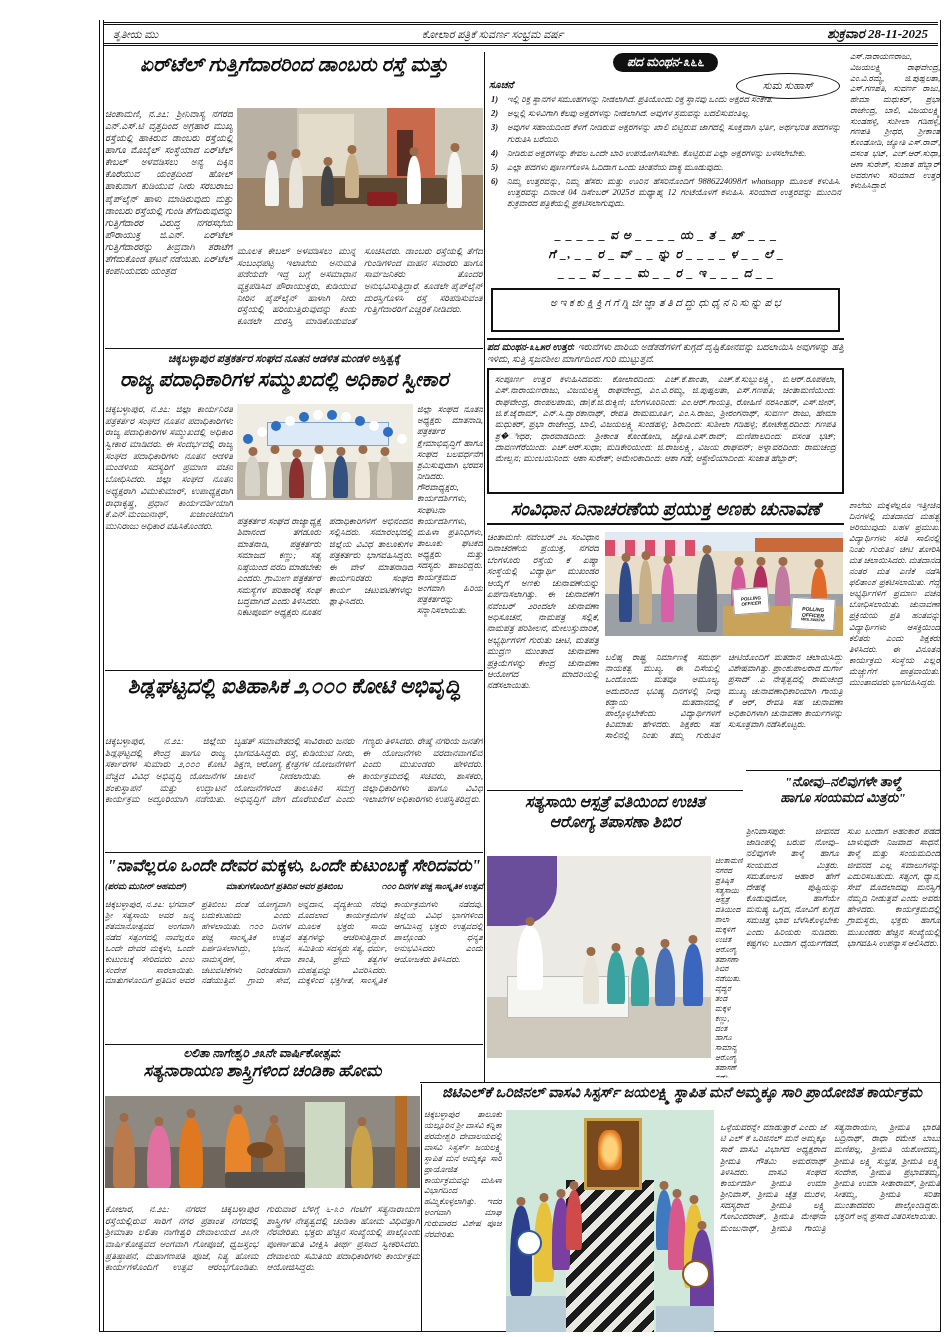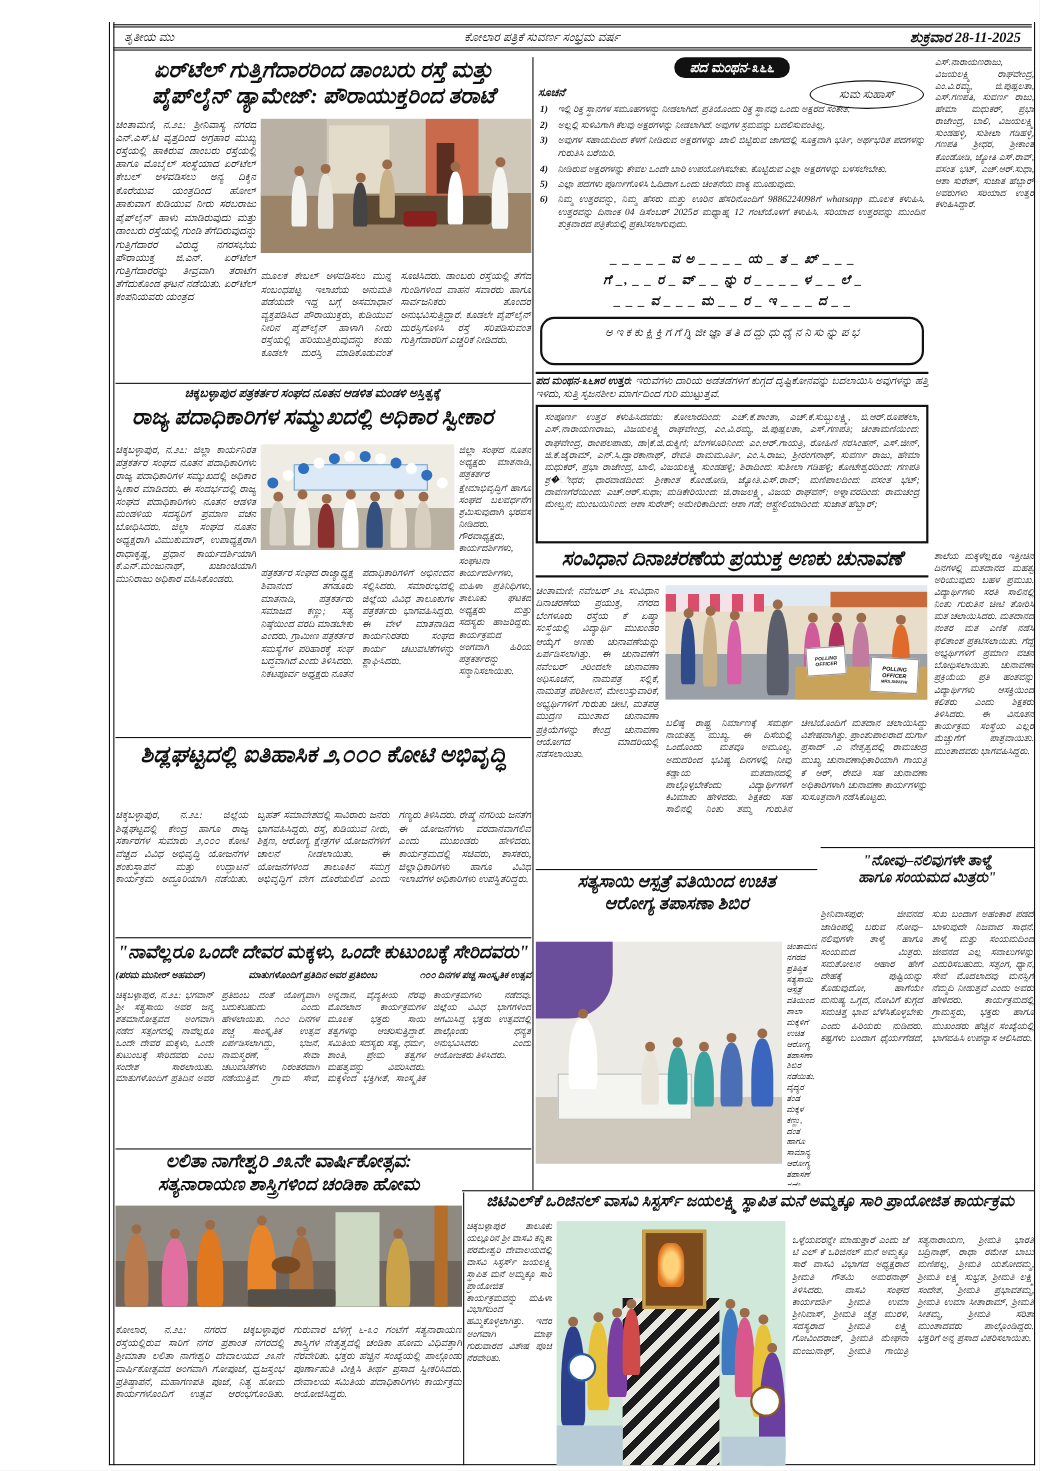--- a/index.html
+++ b/index.html
@@ -21,21 +21,21 @@
      align-items:center;justify-content:space-between;padding:0 10px;box-sizing:border-box;font-size:11px;}
   .masthead .date{font-weight:700;font-size:13px;}
   .pill{background:#111;color:#fff;border-radius:10px;font-weight:700;font-size:12.5px;
         padding:2px 14px;display:inline-block;}
   .oval{border:1.6px solid #111;border-radius:50%;font-size:10.5px;text-align:center;
         display:flex;align-items:center;justify-content:center;}
   .instr{font-size:8.6px;line-height:1.3;text-align:justify;}
   .instr .row{display:flex;margin-bottom:3px;}
   .instr .n{width:16px;flex:0 0 16px;font-weight:700;}
   .blanks{font-size:12px;line-height:19px;text-align:center;letter-spacing:1px;font-weight:700;}
-  .letterbox{border:2px solid #111;border-radius:13px;text-align:center;
+  .letterbox{border:2px solid #111;border-radius:0;text-align:center;
              font-size:10.5px;line-height:19px;padding-top:3px;box-sizing:border-box;}
   .namesbox{border:2px solid #111;box-sizing:border-box;padding:4px 6px;
             font-size:8.7px;line-height:1.3;text-align:justify;overflow:hidden;}
   .ph{position:absolute;overflow:hidden;background:#d8d4cc;}
   .pp{position:absolute;border-radius:45% 45% 10% 10%/60% 60% 10% 10%;}
   .pp::before{content:"";position:absolute;top:-9px;left:50%;transform:translateX(-50%);
               width:9px;height:9px;border-radius:50%;background:#9c6b49;}
   .sign{position:absolute;background:#fff;border:1px solid #999;color:#111;
         font-family:"Liberation Sans",sans-serif;font-weight:700;text-align:center;
         display:flex;flex-direction:column;align-items:center;justify-content:center;}
@@ -52,21 +52,20 @@
   <div class="frame-b"></div>
 
   <div class="masthead">
     <span>ತೃತೀಯ ಮು</span>
     <span>ಕೋಲಾರ ಪತ್ರಿಕೆ ಸುವರ್ಣ ಸಂಭ್ರಮ ವರ್ಷ</span>
     <span class="date">ಶುಕ್ರವಾರ 28-11-2025</span>
   </div>
 
   <div class="abs" style="left:105px;top:52px;width:378px;height:296px;">
     <div class="hl" style="font-size:20px;">ಏರ್‌ಟೆಲ್ ಗುತ್ತಿಗೆದಾರರಿಂದ ಡಾಂಬರು ರಸ್ತೆ ಮತ್ತು</div>
-    <div class="hl" style="font-size:20px;">ಪೈಪ್‌ಲೈನ್ ಡ್ಯಾಮೇಜ್: ಪೌರಾಯುಕ್ತರಿಂದ ತರಾಟೆ</div>
     <div class="abs body-txt" style="left:0;top:56px;width:128px;height:238px;">ಚಿಂತಾಮಣಿ, ನ.೨೭: ಶ್ರೀನಿವಾಸ್ಯ ನಗರದ ಎನ್.ಎಸ್.ಟಿ ವೃತ್ತದಿಂದ ಅಗ್ರಹಾರ ಮುಖ್ಯ ರಸ್ತೆಯಲ್ಲಿ ಹಾಕಿರುವ ಡಾಂಬರು ರಸ್ತೆಯಲ್ಲಿ ಹಾಗೂ ಮೊಬೈಲ್ ಸಂಸ್ಥೆಯಾದ ಏರ್‌ಟೆಲ್ ಕೇಬಲ್ ಅಳವಡಿಸಲು ಅನ್ಯ ದಿಕ್ಕಿನ ಕೊರೆಯುವ ಯಂತ್ರದಿಂದ ಹೋಲ್ ಹಾಕುವಾಗ ಕುಡಿಯುವ ನೀರು ಸರಬರಾಜು ಪೈಪ್‌ಲೈನ್ ಹಾಳು ಮಾಡಿರುವುದು ಮತ್ತು ಡಾಂಬರು ರಸ್ತೆಯಲ್ಲಿ ಗುಂಡಿ ತೆಗೆದಿರುವುದನ್ನು ಗುತ್ತಿಗೆದಾರರ ವಿರುದ್ಧ ನಗರಸಭೆಯ ಪೌರಾಯುಕ್ತ ಜಿ.ಎನ್. ಏರ್‌ಟೆಲ್ ಗುತ್ತಿಗೆದಾರರನ್ನು ತೀವ್ರವಾಗಿ ತರಾಟೆಗೆ ತೆಗೆದುಕೊಂಡ ಘಟನೆ ನಡೆಯಿತು. ಏರ್‌ಟೆಲ್ ಕಂಪನಿಯವರು ಯಂತ್ರದ</div>
 
     <div class="ph" style="left:132px;top:56px;width:246px;height:122px;background:linear-gradient(#cfc7b8 0 55%,#9b8468 55% 100%);">
       <div class="abs" style="left:0;top:0;width:60px;height:70px;background:#b9b2a4;"></div>
       <div class="abs" style="left:62px;top:6px;width:55px;height:62px;background:#e3dccb;"></div>
       <div class="abs" style="left:150px;top:0;width:48px;height:72px;background:#c96a4d;"></div>
       <div class="abs" style="left:160px;top:22px;width:16px;height:46px;background:#5a2e22;"></div>
       <div class="abs" style="left:90px;top:70px;width:120px;height:26px;background:#5c4733;border-radius:4px;"></div>
       <div class="pp" style="left:28px;top:52px;width:14px;height:46px;background:#f2f2ee;"></div>
       <div class="pp" style="left:52px;top:50px;width:14px;height:50px;background:#e8e4da;"></div>
@@ -112,21 +111,21 @@
     <div class="deckrow" style="margin-top:4px;">
       <span>(ಪರಮ ಮುನೀರ್ ಅಹಮದ್)</span>
       <span>ಮಾತುಗಳೊಂದಿಗೆ ಪ್ರತಿದಿನ ಅವರ ಪ್ರತಿಬಿಂಬ</span>
       <span>೧೦೦ ದಿನಗಳ ಪಚ್ಚ ಸಾಂಸ್ಕೃತಿಕ ಉತ್ಸವ</span>
     </div>
     <div class="abs body-txt cols4" style="left:0;top:44px;width:378px;height:140px;font-size:8.4px;">ಚಿಕ್ಕಬಳ್ಳಾಪುರ, ನ.೨೭: ಭಗವಾನ್ ಶ್ರೀ ಸತ್ಯಸಾಯಿ ಅವರ ಜನ್ಮ ಶತಮಾನೋತ್ಸವದ ಅಂಗವಾಗಿ ನಡೆದ ಸತ್ಸಂಗದಲ್ಲಿ ನಾವೆಲ್ಲರೂ ಒಂದೇ ದೇವರ ಮಕ್ಕಳು, ಒಂದೇ ಕುಟುಂಬಕ್ಕೆ ಸೇರಿದವರು ಎಂಬ ಸಂದೇಶ ಸಾರಲಾಯಿತು. ಮಾತುಗಳೊಂದಿಗೆ ಪ್ರತಿದಿನ ಅವರ ಪ್ರತಿಬಿಂಬ ದಂತೆ ಯೋಗ್ಯವಾಗಿ ಬದುಕಬಹುದು ಎಂದು ಹೇಳಲಾಯಿತು. ೧೦೦ ದಿನಗಳ ಪಚ್ಚ ಸಾಂಸ್ಕೃತಿಕ ಉತ್ಸವ ಏರ್ಪಡಿಸಲಾಗಿದ್ದು, ಭಜನೆ, ನಾಮಸ್ಮರಣೆ, ಸೇವಾ ಚಟುವಟಿಕೆಗಳು ನಿರಂತರವಾಗಿ ನಡೆಯುತ್ತಿವೆ. ಗ್ರಾಮ ಸೇವೆ, ಅನ್ನದಾನ, ವೈದ್ಯಕೀಯ ನೆರವು ಮೊದಲಾದ ಕಾರ್ಯಕ್ರಮಗಳ ಮೂಲಕ ಭಕ್ತರು ಸಾಯಿ ತತ್ವಗಳನ್ನು ಆಚರಿಸುತ್ತಿದ್ದಾರೆ. ಸಮಿತಿಯ ಸದಸ್ಯರು ಸತ್ಯ, ಧರ್ಮ, ಶಾಂತಿ, ಪ್ರೇಮ ತತ್ವಗಳ ಮಹತ್ವವನ್ನು ವಿವರಿಸಿದರು. ಮಕ್ಕಳಿಂದ ಭಕ್ತಿಗೀತೆ, ಸಾಂಸ್ಕೃತಿಕ ಕಾರ್ಯಕ್ರಮಗಳು ನಡೆದವು. ಜಿಲ್ಲೆಯ ವಿವಿಧ ಭಾಗಗಳಿಂದ ಆಗಮಿಸಿದ್ದ ಭಕ್ತರು ಉತ್ಸವದಲ್ಲಿ ಪಾಲ್ಗೊಂಡು ಧನ್ಯತೆ ಅನುಭವಿಸಿದರು ಎಂದು ಆಯೋಜಕರು ತಿಳಿಸಿದರು.</div>
   </div>
   <div class="hline" style="left:105px;top:1044px;width:378px;"></div>
 
   <div class="abs" style="left:105px;top:1046px;width:315px;height:286px;">
-    <div class="hl" style="font-size:17px;">ಲಲಿತಾ ನಾಗೇಶ್ವರಿ ೨೩ನೇ ವಾರ್ಷಿಕೋತ್ಸವ:</div>
+    <div class="hl" style="font-size:12px;">ಲಲಿತಾ ನಾಗೇಶ್ವರಿ ೨೩ನೇ ವಾರ್ಷಿಕೋತ್ಸವ:</div>
     <div class="hl" style="font-size:16.5px;">ಸತ್ಯನಾರಾಯಣ ಶಾಸ್ತ್ರಿಗಳಿಂದ ಚಂಡಿಕಾ ಹೋಮ</div>
 
     <div class="ph" style="left:0;top:50px;width:315px;height:92px;background:linear-gradient(#8e8a82 0 55%,#6e665c 55% 100%);">
       <div class="abs" style="left:200px;top:6px;width:40px;height:86px;background:#cdd9c2;"></div>
       <div class="abs" style="left:290px;top:0;width:12px;height:92px;background:#b56d2a;"></div>
       <div class="pp" style="left:8px;top:26px;width:22px;height:66px;background:#b97a4e;"></div>
       <div class="pp" style="left:42px;top:30px;width:24px;height:62px;background:#e070a0;"></div>
       <div class="pp" style="left:74px;top:22px;width:24px;height:70px;background:#e07820;"></div>
       <div class="pp" style="left:120px;top:18px;width:26px;height:74px;background:#e8842a;"></div>
       <div class="pp" style="left:158px;top:28px;width:22px;height:64px;background:#a8703e;"></div>

